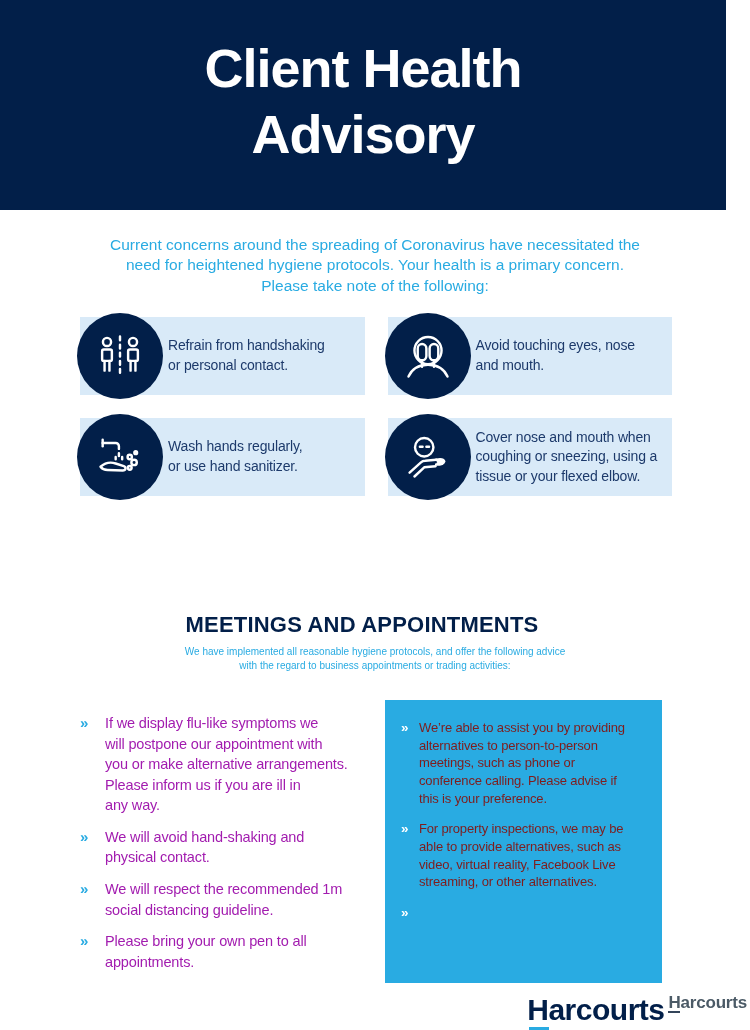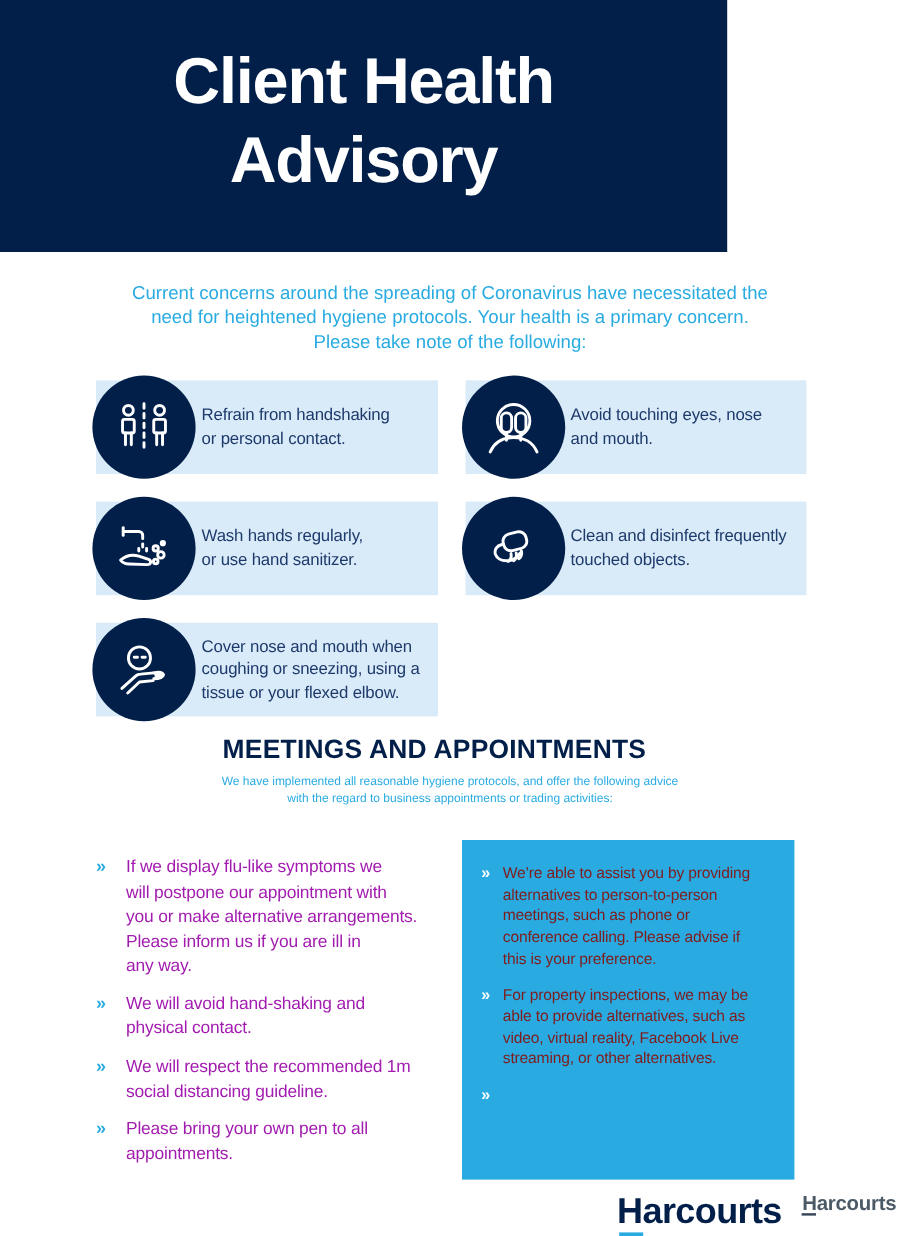--- a/index.html
+++ b/index.html
@@ -1,21 +1,21 @@
 <!DOCTYPE html>
 <html><head>
 <meta charset="utf-8">
 <style>
   html,body{margin:0;padding:0;background:#fff;}
   .page{position:relative;width:750px;height:1030px;background:#ffffff;overflow:hidden;
         font-family:"Liberation Sans", sans-serif;}
   .ml{white-space:pre-line;}
 
   
-  .header{position:absolute;top:0;left:0;width:606px;height:210px;background:#021f49;}
+  .header{position:absolute;top:0;left:0;width:726px;height:210px;background:#021f49;}
   .title{color:#ffffff;font-size:54px;font-weight:700;line-height:1.22;text-align:center;
          padding-top:36px;letter-spacing:-1px;}
 
   
   .intro{position:absolute;top:235px;left:75px;width:600px;text-align:center;
          color:#29abe2;font-size:15.5px;line-height:1.32;}
 
   
   .cards{position:absolute;top:317px;left:80px;width:592px;display:grid;
          grid-template-columns:1fr 1fr;column-gap:16px;row-gap:15px;
@@ -45,21 +45,21 @@
 
   .blue-panel{width:277px;box-sizing:border-box;background:#29abe2;min-height:283px;
               padding:19px 12px 16px 16px;}
   .blue-panel .li{display:flex;gap:7px;margin-bottom:13px;}
   .blue-panel .chev{color:#ffffff;width:11px;font-size:13.5px;line-height:1.36;}
   .blue-panel .li-text{color:#7f1d1d;font-size:13px;line-height:1.36;letter-spacing:-0.15px;}
   .blue-panel .li:last-child{margin-bottom:0;}
 
   
   .footer{position:absolute;top:990px;left:0;width:750px;height:40px;
-          display:flex;justify-content:flex-end;align-items:flex-start;gap:17px;padding-right:3px;box-sizing:border-box;}
+          display:flex;justify-content:flex-end;align-items:flex-start;gap:4px;padding-right:3px;box-sizing:border-box;}
   .brand{position:relative;color:#021f49;font-size:30px;font-weight:700;letter-spacing:-0.5px;line-height:1;margin-top:5px;}
   .brand-underline{position:absolute;left:2px;bottom:-7px;width:20px;height:5px;background:#29abe2;}
   .office{margin-top:4px;}
   .office-top{position:relative;color:#4b5a66;font-size:17px;font-weight:700;line-height:1;letter-spacing:-0.2px;}
   .office-underline{position:absolute;left:0;bottom:-2px;width:12px;height:2.5px;background:#34455a;}
   .office-sub{color:#9aa5ae;font-size:15.5px;line-height:1;margin-top:21px;letter-spacing:-0.2px;}
 </style>
 </head>
 <body>
 
@@ -116,33 +116,20 @@
           <circle cx="66" cy="48" r="4"></circle>
           <circle cx="74" cy="58" r="5"></circle>
           <circle cx="66" cy="68" r="3.5"></circle>
           <circle cx="77" cy="40" r="2.5"></circle>
         </svg>
       </div>
       <div class="card-text ml">Wash hands regularly,
 or use hand sanitizer.</div>
     </div>
 
-    <div class="card">
-      <div class="icircle">
-        <svg viewBox="0 0 96 96">
-          <g transform="rotate(-14 50 37)">
-              <rect x="32" y="24" width="36" height="26" rx="11"></rect>
-            </g>
-          <path d="M30 42c-8 2-12 8-10 15c2 6 9 10 17 10c10 0 17-5 21-12"></path>
-          <path d="M44 56c1 5-1 10-4 12M52 55c1 5-1 10-4 12M60 52c1 5-1 10-4 12"></path>
-        </svg>
-      </div>
-      <div class="card-text ml">Clean and disinfect frequently
-touched objects.</div>
-    </div>
 
     <div class="card">
       <div class="icircle">
         <svg viewBox="0 0 96 96">
           <circle cx="41" cy="30" r="17"></circle>
           <path d="M33 29h5M45 29h5"></path>
           <path d="M14 77l21-19c2-2 5-3 8-3l20-2"></path>
           <path d="M23 84l18-17l21-2"></path>
           <path d="M63 53c9-2 14 0 15 3c-1 4-7 6-15 6"></path>
           <path d="M66 56h9M66 60h8"></path>

